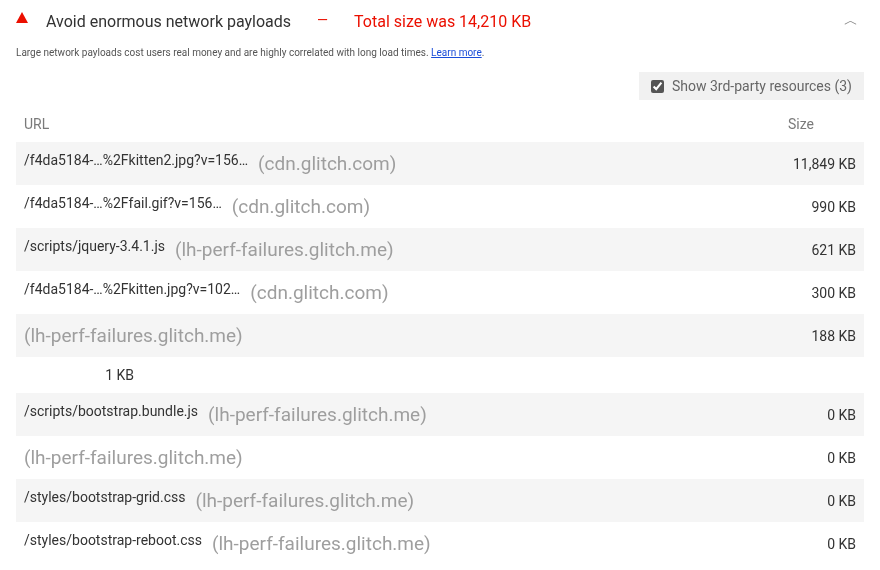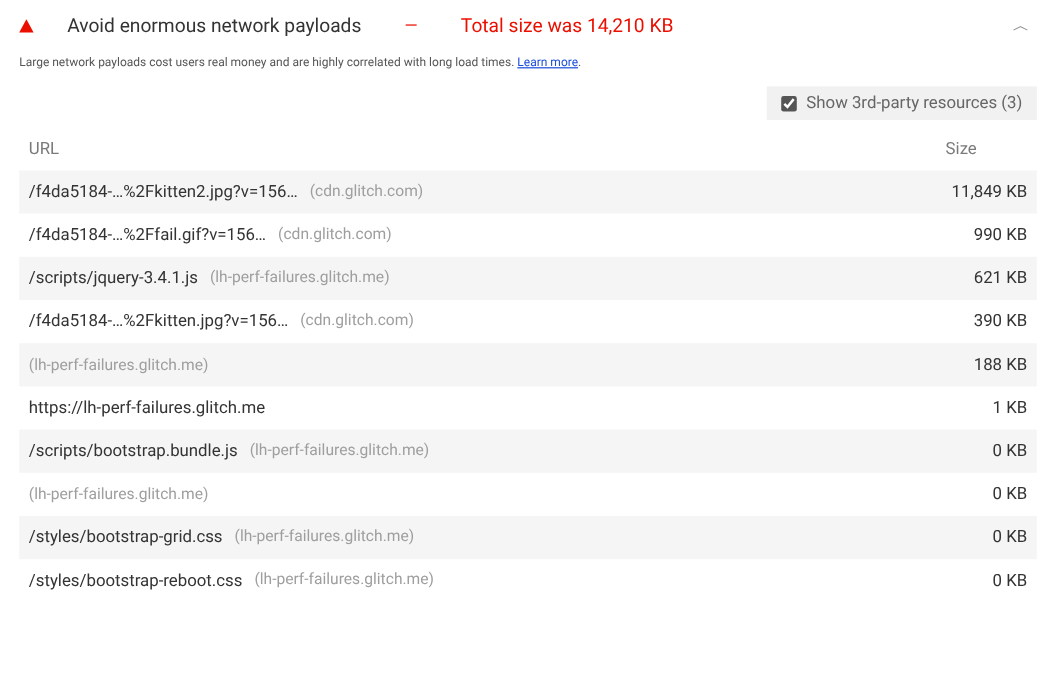--- a/index.html
+++ b/index.html
@@ -7,22 +7,21 @@
       font-family: Roboto, -apple-system, BlinkMacSystemFont, "Segoe UI", Arial, sans-serif;
       font-size: 14px;
       color: #333;
       background: #fff;
       width: 880px;
       height: 570px;
       padding: 12px 16px;
     }
     .header {
       display: flex;
-      align-items: center;
-      gap: 28px;
+      gap: 18px;
       padding-bottom: 12px;
     }
     .triangle-icon {
       width: 0; height: 0;
       border-left: 6px solid transparent;
       border-right: 6px solid transparent;
       border-bottom: 11px solid #eb0f00;
       flex-shrink: 0;
     }
     .audit-title {
@@ -95,21 +94,21 @@
       align-items: flex-start;
       gap: 10px;
       white-space: nowrap;
       overflow: hidden;
     }
     .url-path {
       color: #333;
     }
     .url-origin {
       color: #9e9e9e;
-      font-size: 13px;
+      font-size: 19px;
     }
     .row-size {
       width: 110px;
       text-align: right;
       color: #333;
     }
     .rows-container {
       display: flex;
       flex-direction: column;
     }
@@ -159,35 +158,32 @@
     </div>
     <div class="row">
       <div class="row-url">
         <span class="url-path">/scripts/jquery-3.4.1.js</span>
         <span class="url-origin">(lh-perf-failures.glitch.me)</span>
       </div>
       <div class="row-size">621 KB</div>
     </div>
     <div class="row">
       <div class="row-url">
-        <span class="url-path">/f4da5184-…%2Fkitten.jpg?v=156…</span>
+        <span class="url-path">/f4da5184-…%2Fkitten.jpg?v=102…</span>
         <span class="url-origin">(cdn.glitch.com)</span>
       </div>
-      <div class="row-size">390 KB</div>
+      <div class="row-size">300 KB</div>
     </div>
     <div class="row">
       <div class="row-url">
         <span class="url-origin">(lh-perf-failures.glitch.me)</span>
       </div>
       <div class="row-size">188 KB</div>
     </div>
     <div class="row">
-      <div class="row-url">
-        <span class="url-path">https://lh-perf-failures.glitch.me</span>
-      </div>
       <div class="row-size">1 KB</div>
     </div>
     <div class="row">
       <div class="row-url">
         <span class="url-path">/scripts/bootstrap.bundle.js</span>
         <span class="url-origin">(lh-perf-failures.glitch.me)</span>
       </div>
       <div class="row-size">0 KB</div>
     </div>
     <div class="row">

